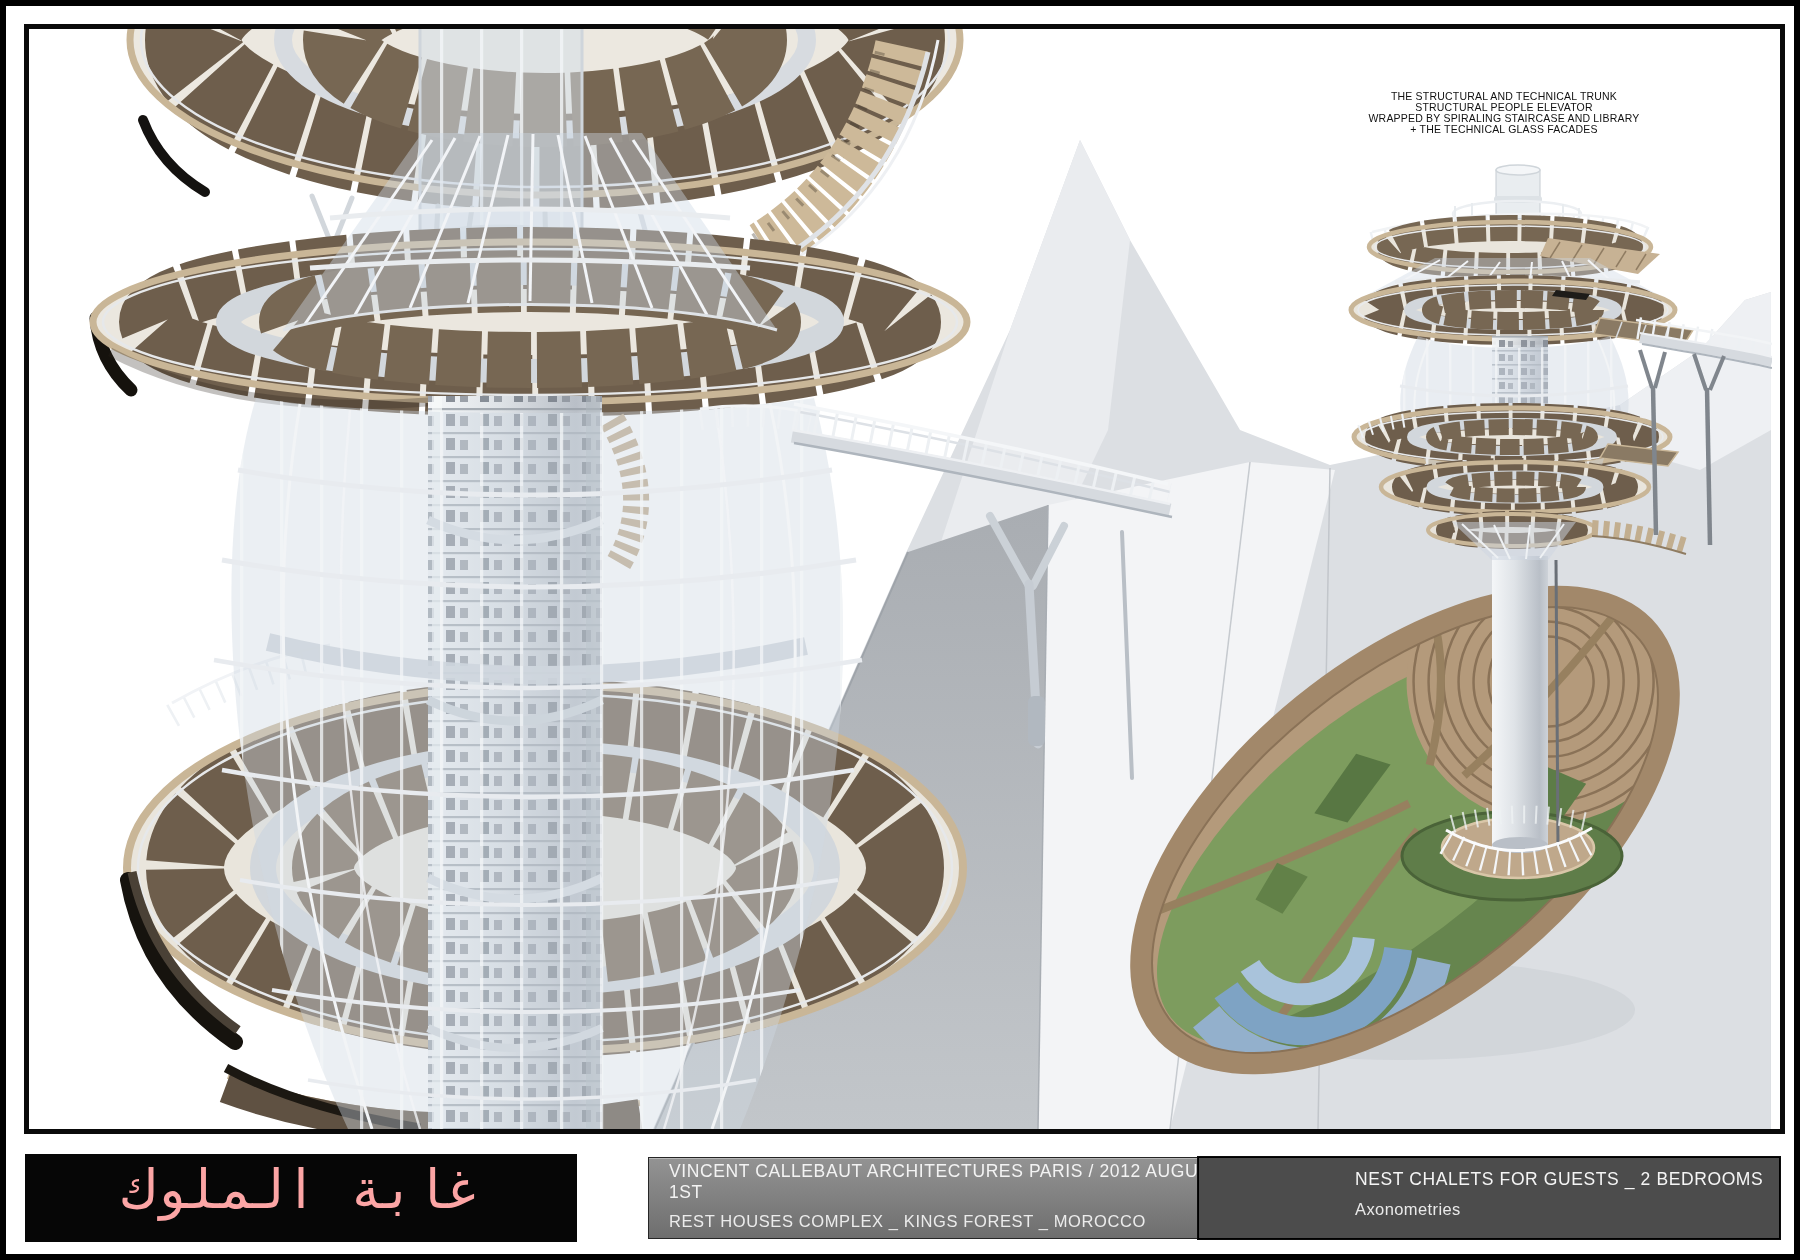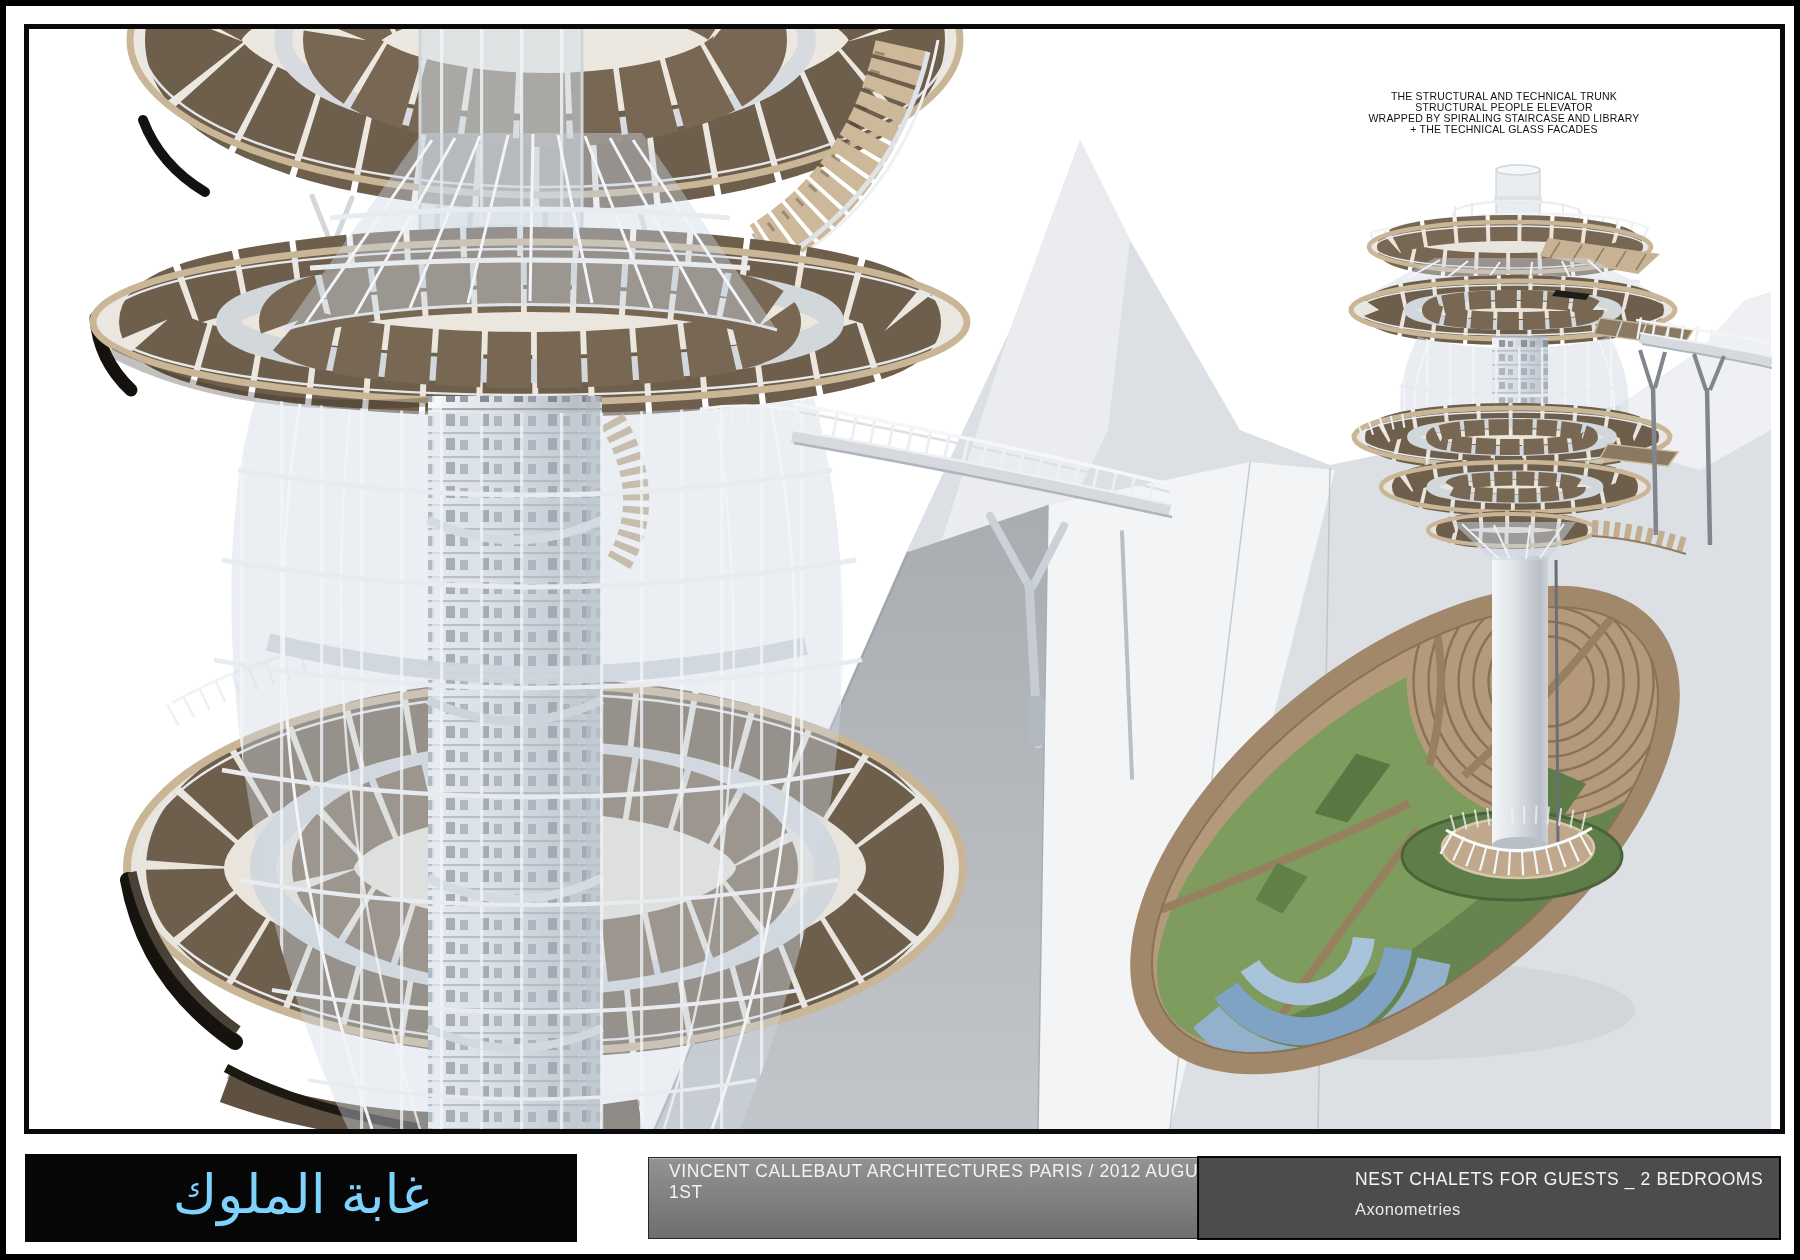--- a/index.html
+++ b/index.html
@@ -10,21 +10,21 @@
           background:#fff;overflow:hidden;padding-left:8px;}
   #render-svg{position:absolute;left:0;top:0;}
   
   #annotation{position:absolute;left:1283px;top:62px;width:384px;text-align:center;
               font-size:10.5px;line-height:11px;color:var(--annotation-text,#111);
               letter-spacing:.2px;z-index:20;}
   
   .bar-box{position:absolute;box-sizing:border-box;}
   #arabic-box{left:25px;top:1154px;width:552px;height:88px;background:var(--title-box-black,#060606);
               display:flex;align-items:center;justify-content:center;}
-  #arabic-box .ar{font-family:Liberation Sans, sans-serif;color:#7dd3fc;font-size:54px;line-height:88px;
+  #arabic-box .ar{font-family:Liberation Mono, monospace;color:#fca5a5;font-size:54px;line-height:88px;
                   direction:rtl;transform:translateY(-4px);}
   #credit-box{left:612px;top:1157px;width:582px;height:82px;
               background:linear-gradient(#939393,#6e6e6e);border:1px solid #262626;
               box-shadow:inset 0 1px 0 rgba(255,255,255,.35);padding:3px 0 0 20px;margin-left:36px;}
   #credit-box .l1{font-size:17.5px;color:#f3f3f3;letter-spacing:.6px;}
   #credit-box .l2{font-size:16.5px;color:#ececec;letter-spacing:.6px;margin-top:9px;}
   #sheet-box{left:1198px;top:1157px;width:582px;height:82px;background:var(--sheet-box-gray,#4c4c4c);
              border:1px solid #000000;outline:1px solid #0c0c0c;padding:11px 0 0 156px;}
   #sheet-box .l1{font-size:17.5px;color:#f5f5f5;letter-spacing:.6px;}
   #sheet-box .l2{font-size:16.5px;color:#e9e9e9;letter-spacing:.4px;margin-top:10px;}
@@ -412,20 +412,21 @@
       <div>WRAPPED BY SPIRALING STAIRCASE AND LIBRARY</div>
       <div>+ THE TECHNICAL GLASS FACADES</div>
     </div>
   </div>
 
   <div class="bar-box" id="arabic-box">
     <div class="ar">غابة الملوك</div>
   </div>
   <div class="bar-box" id="credit-box">
     <div class="l1">VINCENT CALLEBAUT ARCHITECTURES PARIS / 2012 AUGUST 1ST</div>
+    <div class="l2">REST HOUSES COMPLEX _ KINGS FOREST _ MOROCCO</div>
   </div>
   <div class="bar-box" id="sheet-box">
     <div class="l1">NEST CHALETS FOR GUESTS _ 2 BEDROOMS</div>
     <div class="l2">Axonometries</div>
   </div>
 
   <div id="outer-frame"></div>
 </div>
 
 </body></html>

